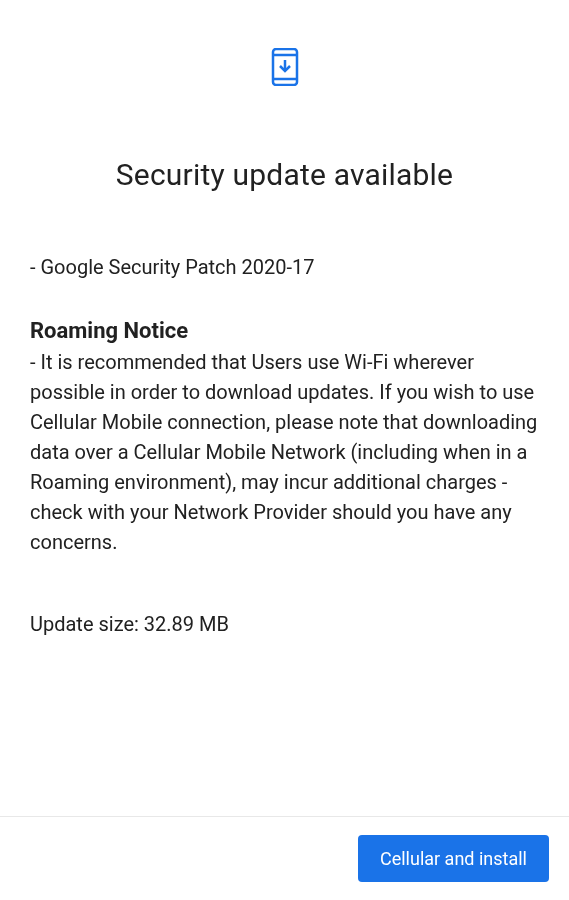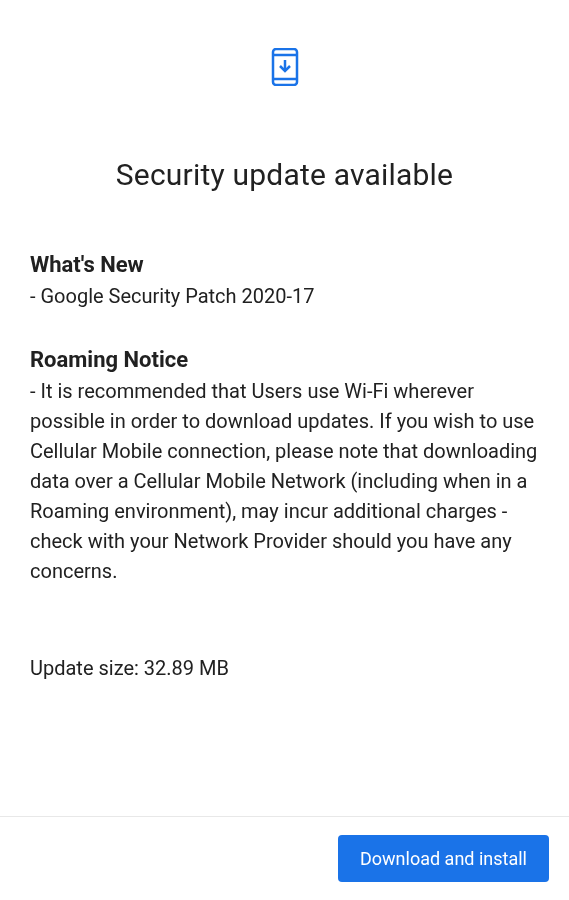--- a/index.html
+++ b/index.html
@@ -48,21 +48,21 @@
     .section-text {
       font-size: 20px;
       font-weight: 400;
       color: #212121;
       line-height: 1.5;
     }
     .update-size {
       font-size: 20px;
       font-weight: 400;
       color: #212121;
-      margin-top: 70px;
+      margin-top: 55px;
     }
     .footer {
       border-top: 1px solid #e8e8e8;
       padding: 18px 20px 18px;
       display: flex;
       justify-content: flex-end;
       background: #fff;
     }
     .btn-primary {
       background: #1a73e8;
@@ -87,27 +87,26 @@
         <line x1="3" y1="31" x2="27" y2="31" stroke="#1a73e8" stroke-width="2.5"></line>
         <line x1="15" y1="12" x2="15" y2="22" stroke="#1a73e8" stroke-width="2.5"></line>
         <polyline points="10,18 15,23 20,18" fill="none" stroke="#1a73e8" stroke-width="2.5"></polyline>
       </svg>
     </div>
     <div class="title">Security update available</div>
   </div>
 
 
   <div class="section">
-    <div class="section-heading">What's New</div>
     <div class="section-text">- Google Security Patch 2020-17</div>
   </div>
 
   <div class="section">
     <div class="section-heading">Roaming Notice</div>
     <div class="section-text">- It is recommended that Users use Wi-Fi wherever possible in order to download updates. If you wish to use Cellular Mobile connection, please note that downloading data over a Cellular Mobile Network (including when in a Roaming environment), may incur additional charges - check with your Network Provider should you have any concerns.</div>
   </div>
 
   <div class="update-size">Update size: 32.89 MB</div>
 </div>
 
 <div class="footer">
-  <button class="btn-primary">Download and install</button>
+  <button class="btn-primary">Cellular and install</button>
 </div>
 
 </body></html>

